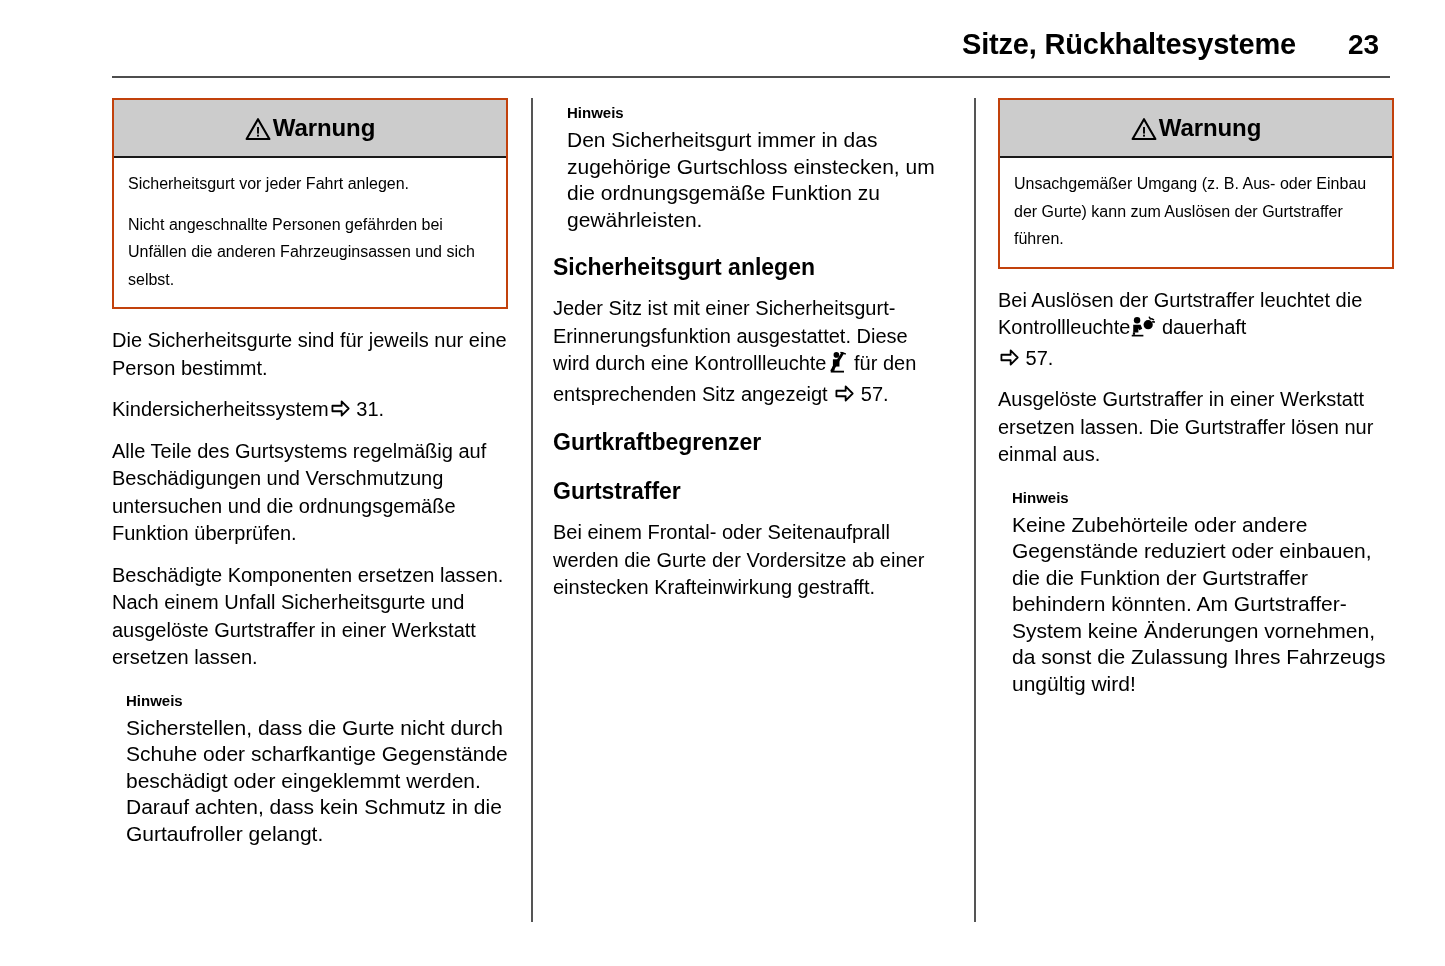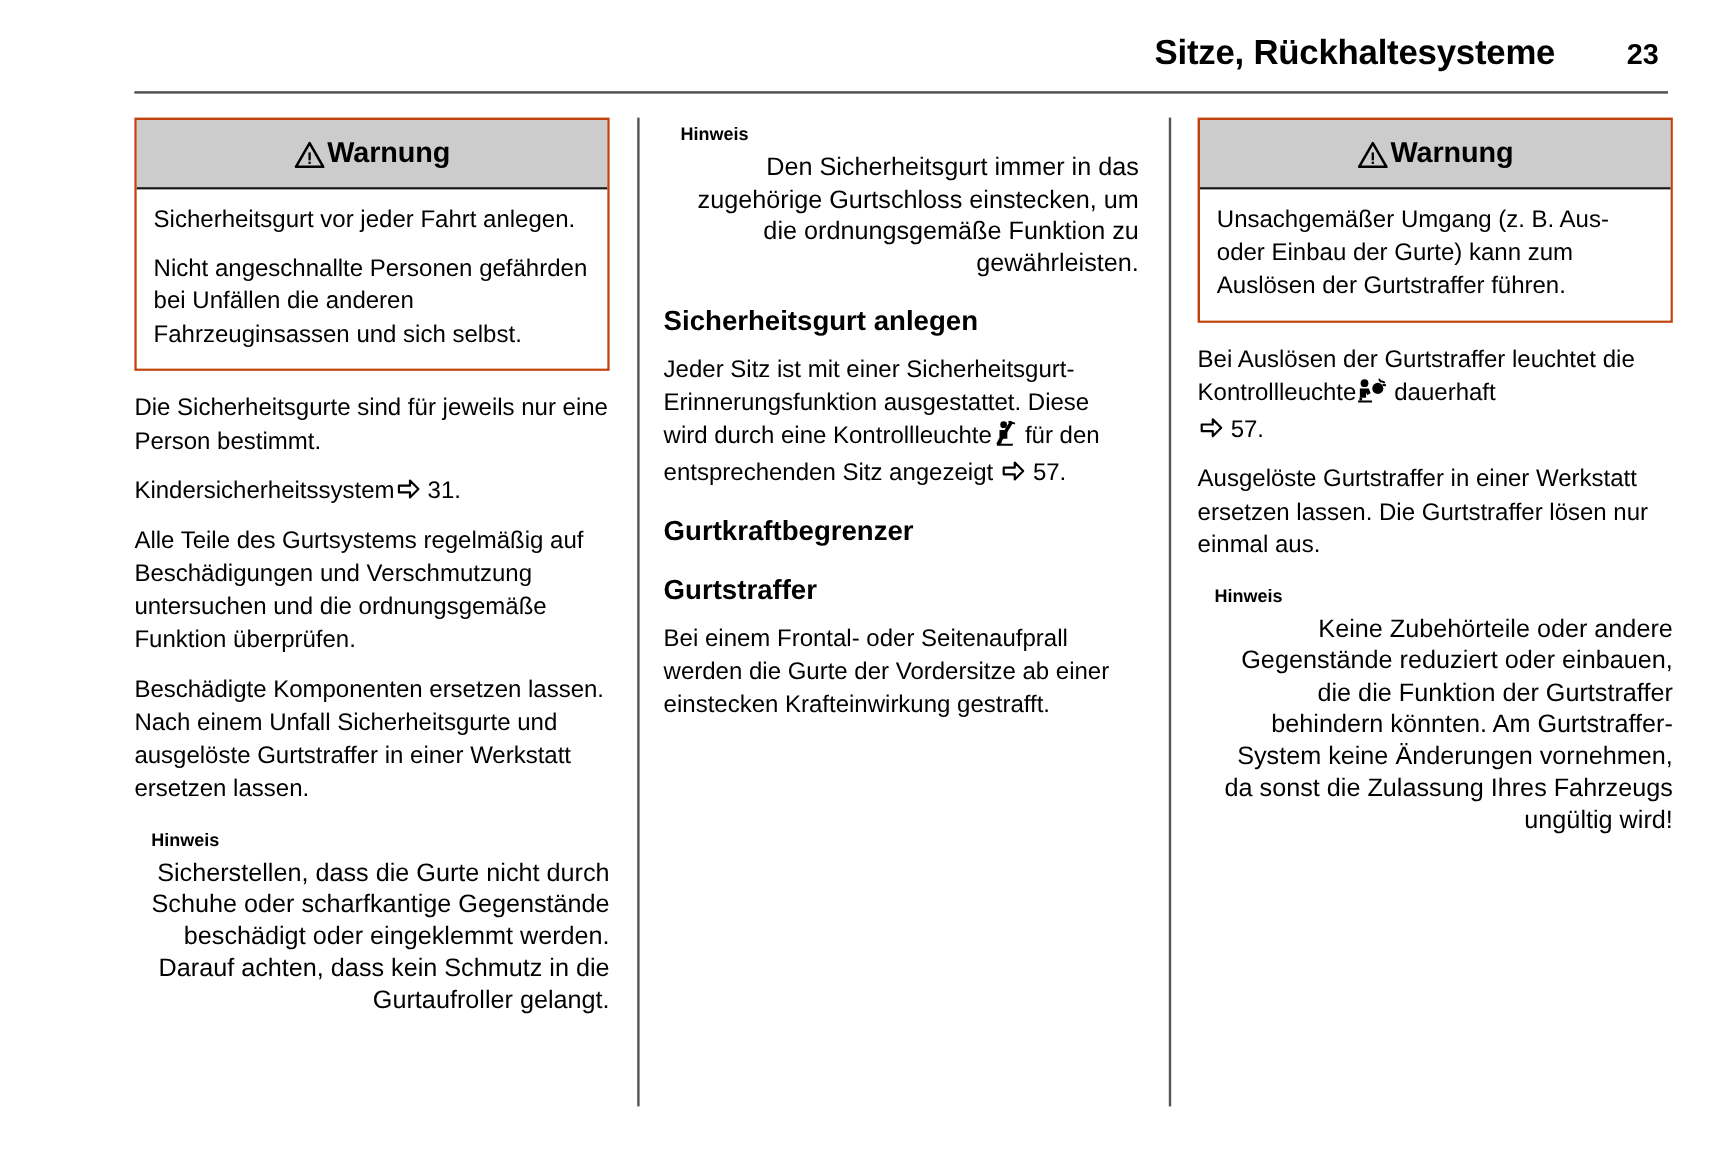--- a/index.html
+++ b/index.html
@@ -37,25 +37,25 @@
     justify-content: flex-end;
     height: 46px;
   }
   .header-title {
     font-size: 29px;
     font-weight: bold;
     letter-spacing: -0.2px;
     white-space: nowrap;
   }
   .header-pageno {
-    font-size: 24px;
+    font-size: 28px;
     font-weight: bold;
     margin-left: 52px;
     min-width: 42px;
-    text-align: center;
+    text-align: left;
   }
   .header-rule {
     position: absolute;
     left: 0;
     top: 48px;
     width: 1278px;
     height: 2px;
     background: #4d4d4d;
   }
 
@@ -112,21 +112,21 @@
     font-size: 24px;
     font-weight: bold;
     letter-spacing: -0.1px;
   }
   .warning-body {
     padding: 12px 14px 14px 14px;
     background: #ffffff;
   }
   .warning-body p {
     margin: 0 0 13px 0;
-    font-size: 20px;
+    font-size: 16px;
     line-height: 27.5px;
   }
   .warning-body p:last-child { margin-bottom: 0; }
 
   
   .para {
     margin: 0 0 14px 0;
     font-size: 20px;
     line-height: 27.5px;
   }
@@ -146,21 +146,20 @@
   .note-title {
     font-size: 15px;
     font-weight: bold;
     line-height: 26px;
     margin: 0 0 1px 0;
   }
   .note-body {
     font-size: 21px;
     line-height: 26.5px;
     margin: 0;
-    text-align: right;
   }
 
   
   .icon-inline {
     display: inline-block;
     vertical-align: -3px;
     margin: 0 1px;
   }
   .xref-arrow {
     display: inline-block;

